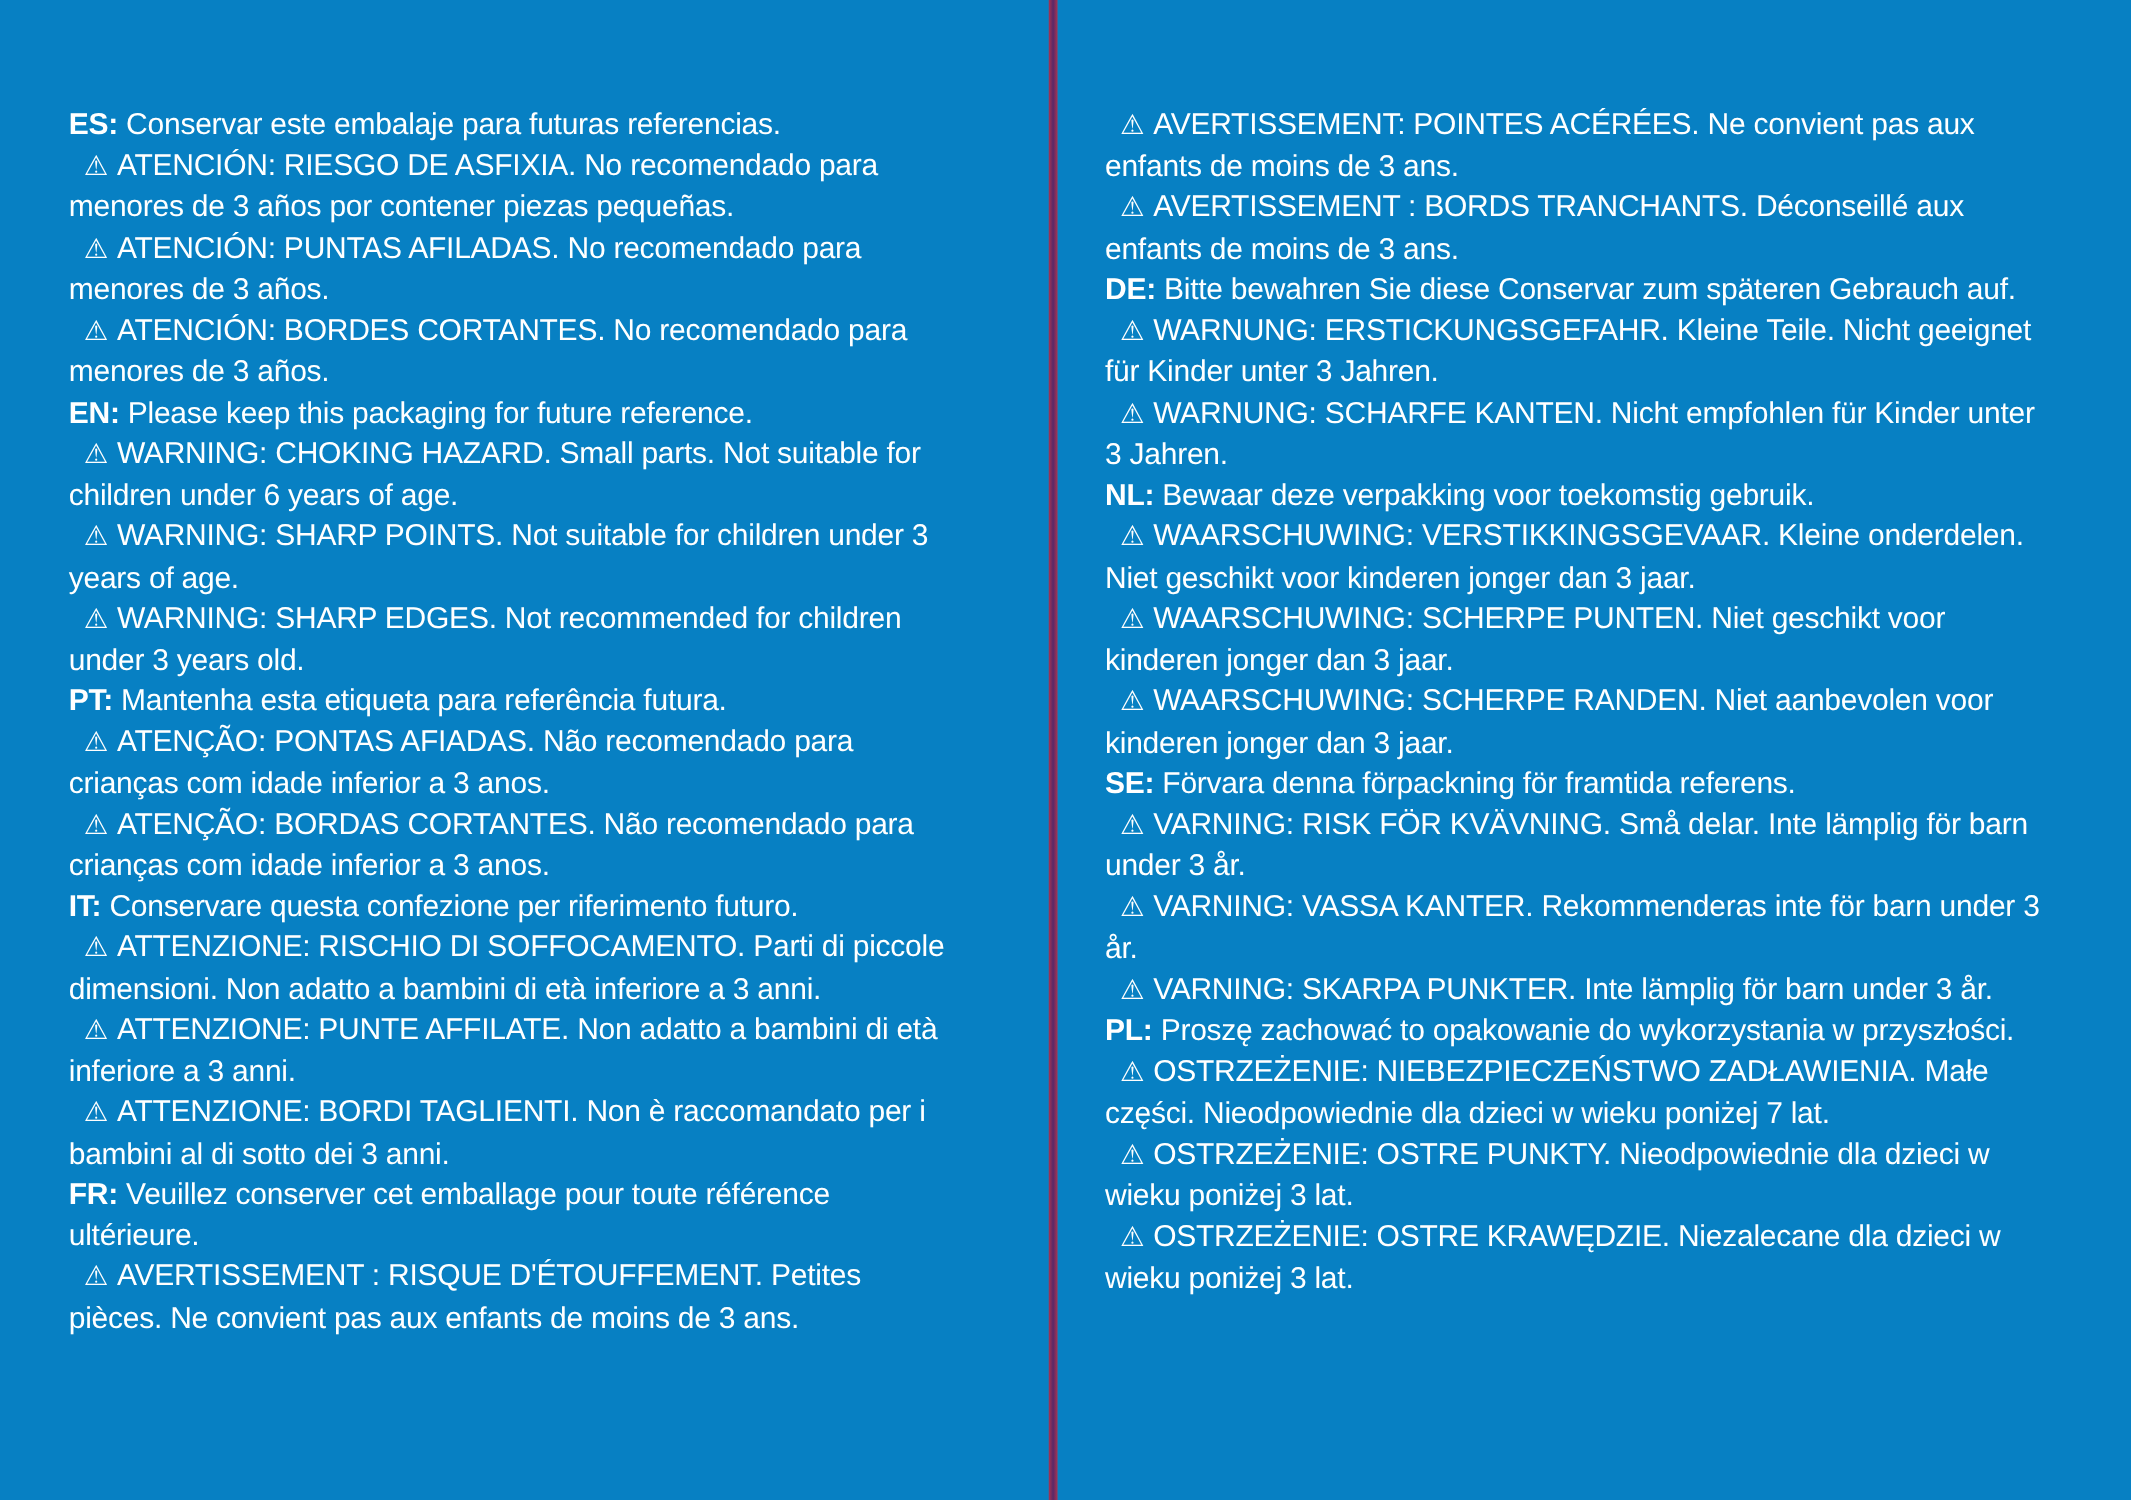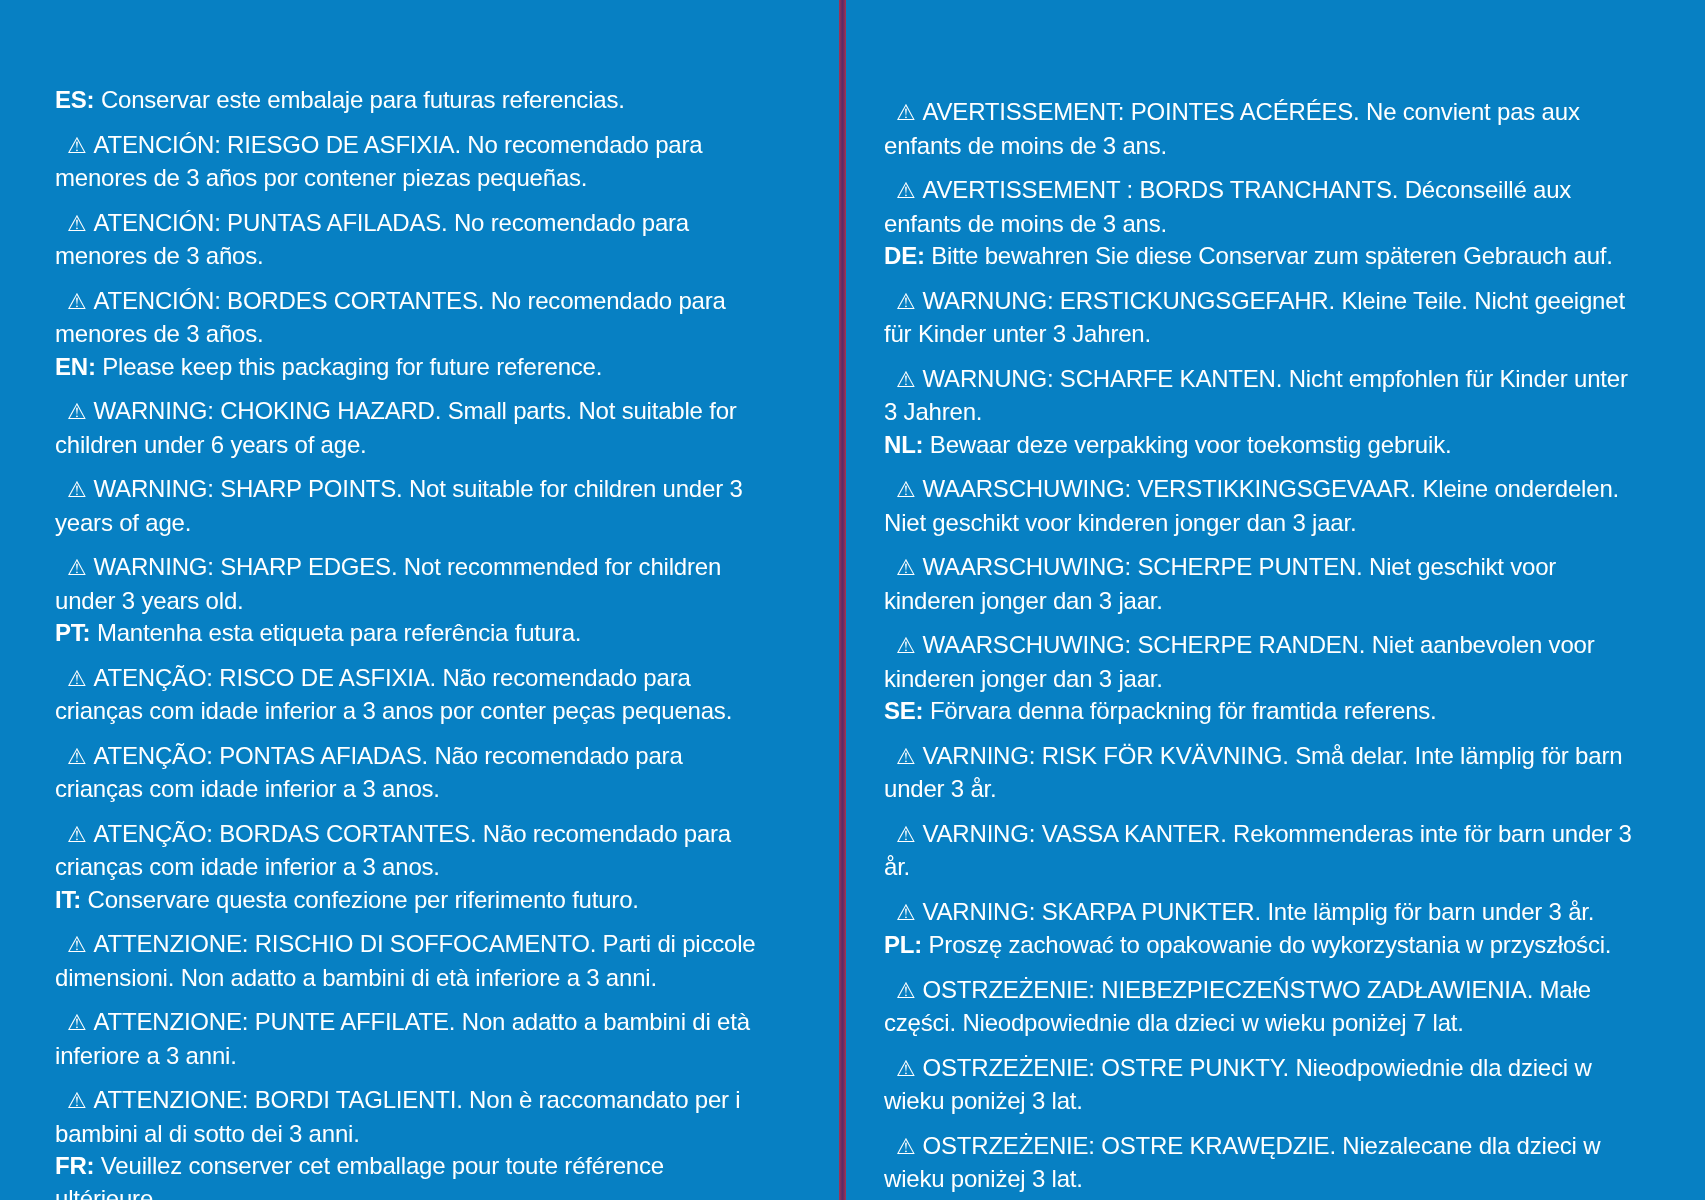--- a/index.html
+++ b/index.html
@@ -23,21 +23,21 @@
     position:absolute;
     top:84px;
     font-size:24px;
     line-height:32.5px;
     letter-spacing:-0.2px;
     font-weight:500;
   }
   .column-left{left:55px;width:714px;}
   .column-right{left:884px;width:760px;}
   .entry{margin:0;}
-  .entry.warning{text-indent:12px;margin-top:12px;}
+  .entry.warning{text-indent:12px;}
   .entry .cont{text-indent:0;}
   .lang-prefix{font-weight:700;}
   .warn-icon{
     font-family:"DejaVu Sans",sans-serif;
     font-size:22px;
     margin-right:7px;
     text-indent:0;
     display:inline-block;
   }
   .divider{
@@ -55,21 +55,20 @@
   <div class="column column-left">
       <p class="entry"><span class="lang-prefix">ES: </span><span class="cont">Conservar este embalaje para futuras referencias.</span></p>
       <p class="entry warning"><span class="warn-icon">⚠</span><span class="cont">ATENCIÓN: RIESGO DE ASFIXIA. No recomendado para menores de 3 años por contener piezas pequeñas.</span></p>
       <p class="entry warning"><span class="warn-icon">⚠</span><span class="cont">ATENCIÓN: PUNTAS AFILADAS. No recomendado para menores de 3 años.</span></p>
       <p class="entry warning"><span class="warn-icon">⚠</span><span class="cont">ATENCIÓN: BORDES CORTANTES. No recomendado para menores de 3 años.</span></p>
       <p class="entry"><span class="lang-prefix">EN: </span><span class="cont">Please keep this packaging for future reference.</span></p>
       <p class="entry warning"><span class="warn-icon">⚠</span><span class="cont">WARNING: CHOKING HAZARD. Small parts. Not suitable for children under 6 years of age.</span></p>
       <p class="entry warning"><span class="warn-icon">⚠</span><span class="cont">WARNING: SHARP POINTS. Not suitable for children under 3 years of age.</span></p>
       <p class="entry warning"><span class="warn-icon">⚠</span><span class="cont">WARNING: SHARP EDGES. Not recommended for children under 3 years old.</span></p>
       <p class="entry"><span class="lang-prefix">PT: </span><span class="cont">Mantenha esta etiqueta para referência futura.</span></p>
-      <p class="entry warning"><span class="warn-icon">⚠</span><span class="cont">ATENÇÃO: RISCO DE ASFIXIA. Não recomendado para crianças com idade inferior a 3 anos por conter peças pequenas.</span></p>
       <p class="entry warning"><span class="warn-icon">⚠</span><span class="cont">ATENÇÃO: PONTAS AFIADAS. Não recomendado para crianças com idade inferior a 3 anos.</span></p>
       <p class="entry warning"><span class="warn-icon">⚠</span><span class="cont">ATENÇÃO: BORDAS CORTANTES. Não recomendado para crianças com idade inferior a 3 anos.</span></p>
       <p class="entry"><span class="lang-prefix">IT: </span><span class="cont">Conservare questa confezione per riferimento futuro.</span></p>
       <p class="entry warning"><span class="warn-icon">⚠</span><span class="cont">ATTENZIONE: RISCHIO DI SOFFOCAMENTO. Parti di piccole dimensioni. Non adatto a bambini di età inferiore a 3 anni.</span></p>
       <p class="entry warning"><span class="warn-icon">⚠</span><span class="cont">ATTENZIONE: PUNTE AFFILATE. Non adatto a bambini di età inferiore a 3 anni.</span></p>
       <p class="entry warning"><span class="warn-icon">⚠</span><span class="cont">ATTENZIONE: BORDI TAGLIENTI. Non è raccomandato per i bambini al di sotto dei 3 anni.</span></p>
       <p class="entry"><span class="lang-prefix">FR: </span><span class="cont">Veuillez conserver cet emballage pour toute référence ultérieure.</span></p>
       <p class="entry warning"><span class="warn-icon">⚠</span><span class="cont">AVERTISSEMENT : RISQUE D'ÉTOUFFEMENT. Petites pièces. Ne convient pas aux enfants de moins de 3 ans.</span></p>
     </div>
   <div class="divider"></div>

